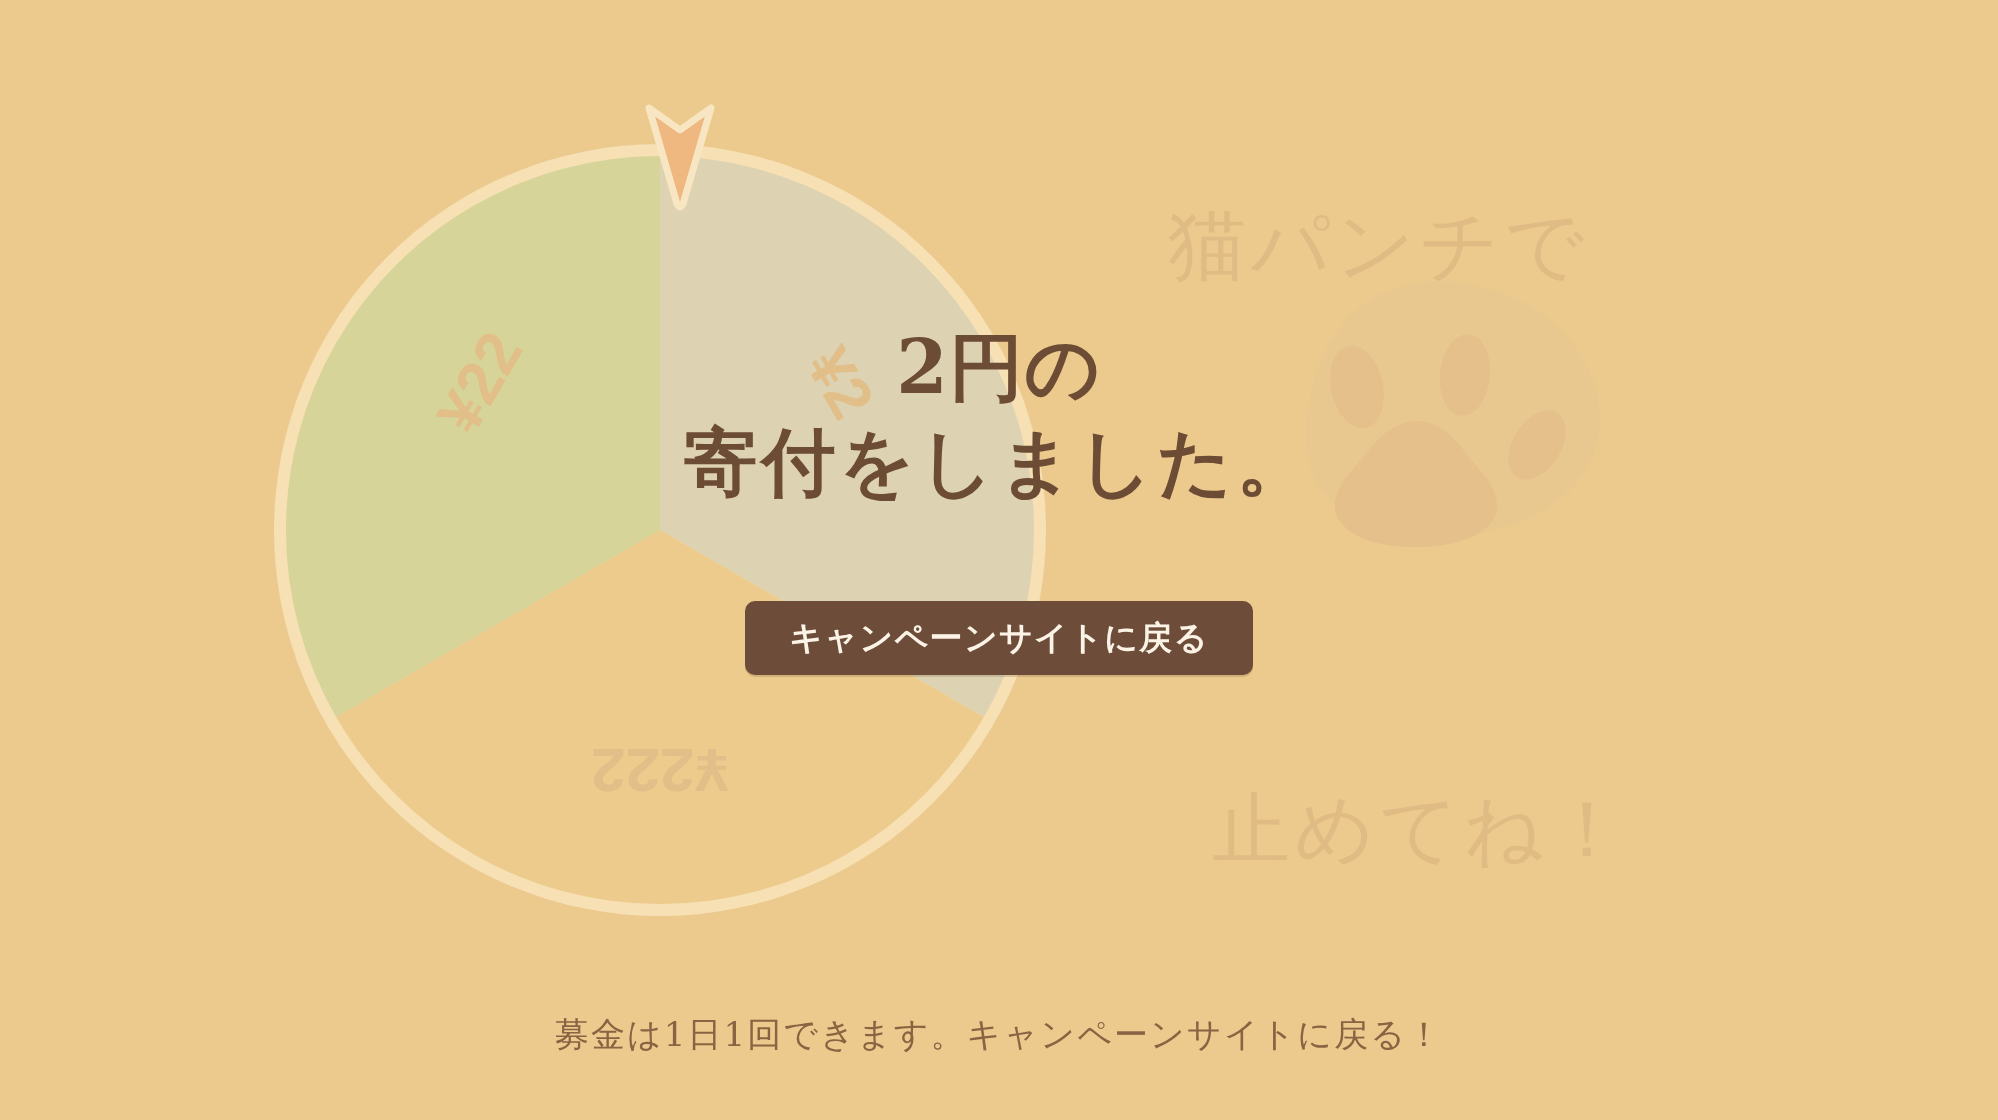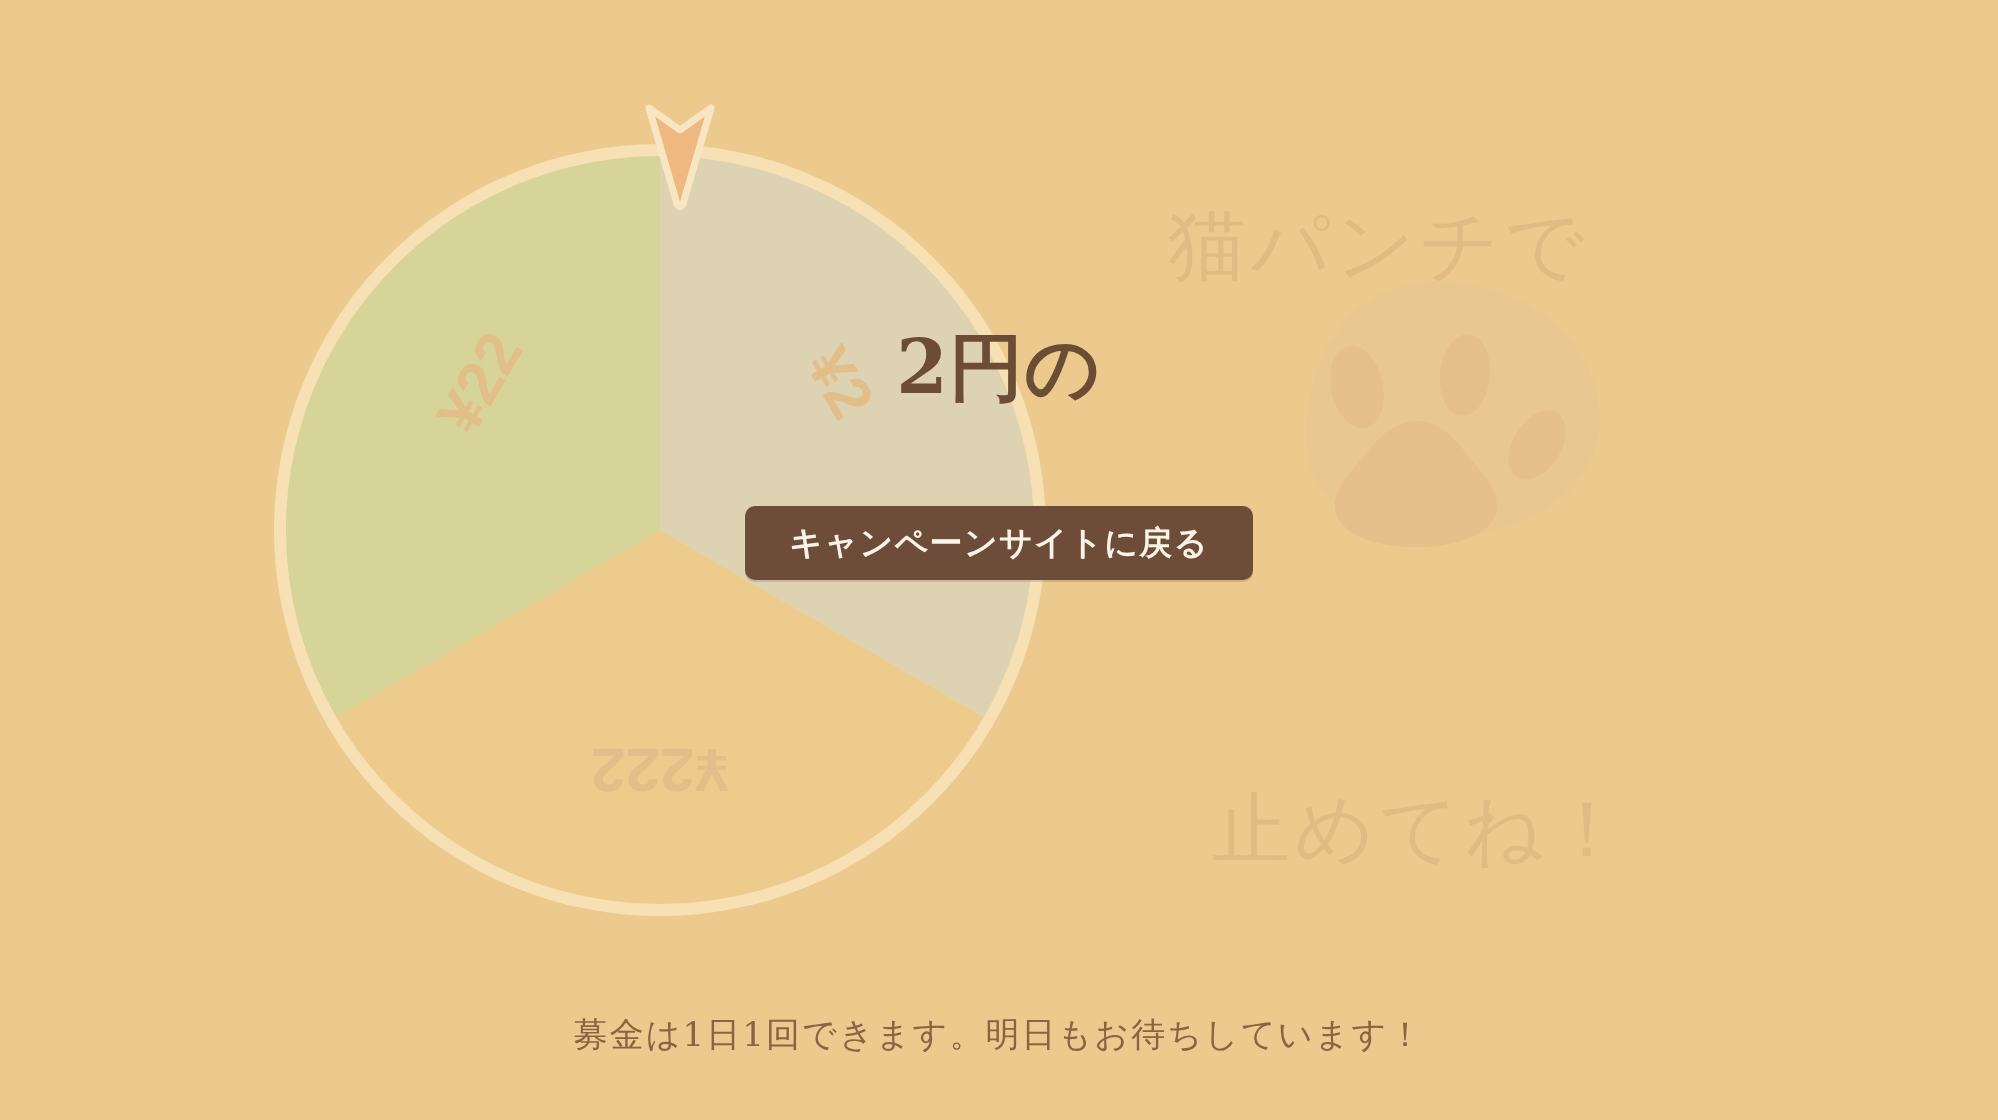--- a/index.html
+++ b/index.html
@@ -188,20 +188,21 @@
   <div id="wheel-pointer">
     <svg viewBox="0 0 170 120" xmlns="http://www.w3.org/2000/svg" aria-hidden="true">
       <path d="M54 12 L85 34 L116 12 L88 108 Q85 114 82 108 Z" fill="#eeb880" stroke="#f8e6c2" stroke-width="7" stroke-linejoin="round"></path>
     </svg>
   </div>
 
   <div id="content">
 
     <h1 id="headline">
       <span class="line line-2">2円の</span>
+      <span class="line line-3">寄付をしました。</span>
     </h1>
 
     <button id="cta-button" type="button" style="background: rgb(109, 76, 58); color: rgb(251, 244, 230);">キャンペーンサイトに戻る</button>
 
-    <div id="footnote">募金は1日1回できます。明日もお待ちしています！</div>
+    <div id="footnote">募金は1日1回できます。キャンペーンサイトに戻る！</div>
   </div>
 
 </div>
 
 </body></html>

